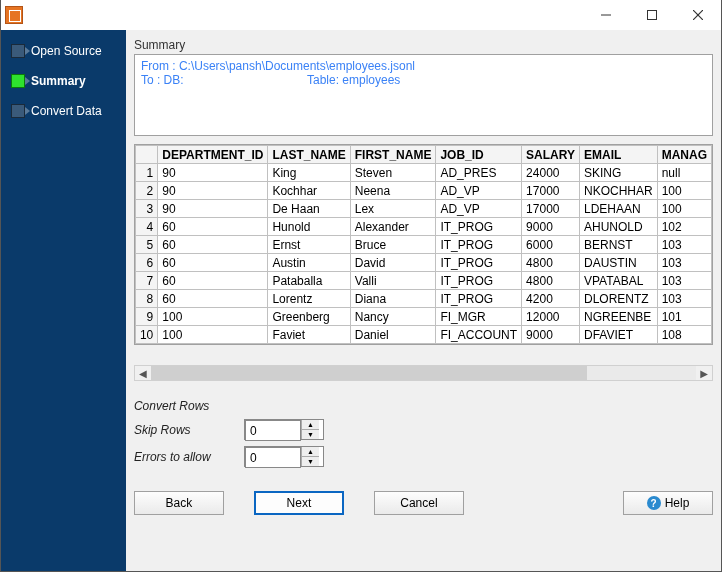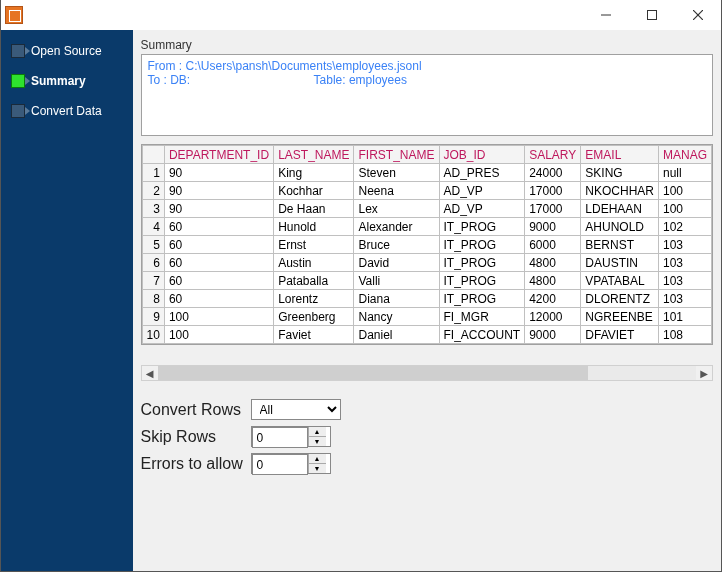--- a/index.html
+++ b/index.html
@@ -115,22 +115,22 @@
     table.grid th, table.grid td {
       border:1px solid #c0c0c0;
       padding: 1px 4px;
       text-align:left;
       white-space: nowrap;
       background:#fff;
       height: 18px;
     }
     table.grid th {
       background: #f4f4f4;
-      font-weight: normal;
-      color:#be185d;
+      font-weight: bold;
+      color:#000000;
     }
     table.grid th.rownum, table.grid td.rownum {
       background:#f4f4f4;
       text-align:right;
       width:22px;
       padding-right:4px;
     }
     .hscroll {
       margin-top: 20px;
       height: 16px;
@@ -156,21 +156,21 @@
       width: 80%; height:100%;
       background:#cfcfcf;
     }
 
     .form-area { margin-top: 12px; }
     .form-row {
       display:flex;
       align-items:center;
       margin: 6px 0;
     }
-    .form-row .flabel { width: 110px; font-size:16px; color:#222;}
+    .form-row .flabel { width: 110px; font-size:12px; color:#222;font-style:italic;}
     .form-row select, .form-row input[type=text] {
       font-size:12px;
       border:1px solid #888;
       background:#fff;
       height: 21px;
       padding: 1px 4px;
     }
     .form-row select { width: 90px; }
     .spinner {
       display:flex;
@@ -410,23 +410,20 @@
         <div class="track">
             <div class="thumb"></div>
           </div>
         <div class="arrow">▶</div>
       </div>
     </div>
 
     <div class="form-area">
       <div class="form-row">
         <div class="flabel">Convert Rows</div>
-        <select>
-          <option>All</option>
-        </select>
       </div>
       <div class="form-row">
         <div class="flabel">Skip Rows</div>
         <div class="spinner">
           <input type="text" value="0" style="">
           <div class="btns">
             <button>▲</button>
             <button>▼</button>
           </div>
         </div>
@@ -436,14 +433,30 @@
         <div class="spinner">
           <input type="text" value="0" style="">
           <div class="btns">
             <button>▲</button>
             <button>▼</button>
           </div>
         </div>
       </div>
     </div>
 
+    <div class="footer">
+      <div class="btn">
+          <span>Back</span>
+        </div>
+      <div class="btn primary">
+          <span>Next</span>
+        </div>
+      <div class="btn">
+          <span>Cancel</span>
+        </div>
+      <div class="spacer"></div>
+      <div class="btn">
+        <span class="help-ico">?</span>
+        <span>Help</span>
+      </div>
+    </div>
   </div>
 </div>
 
 </body></html>

